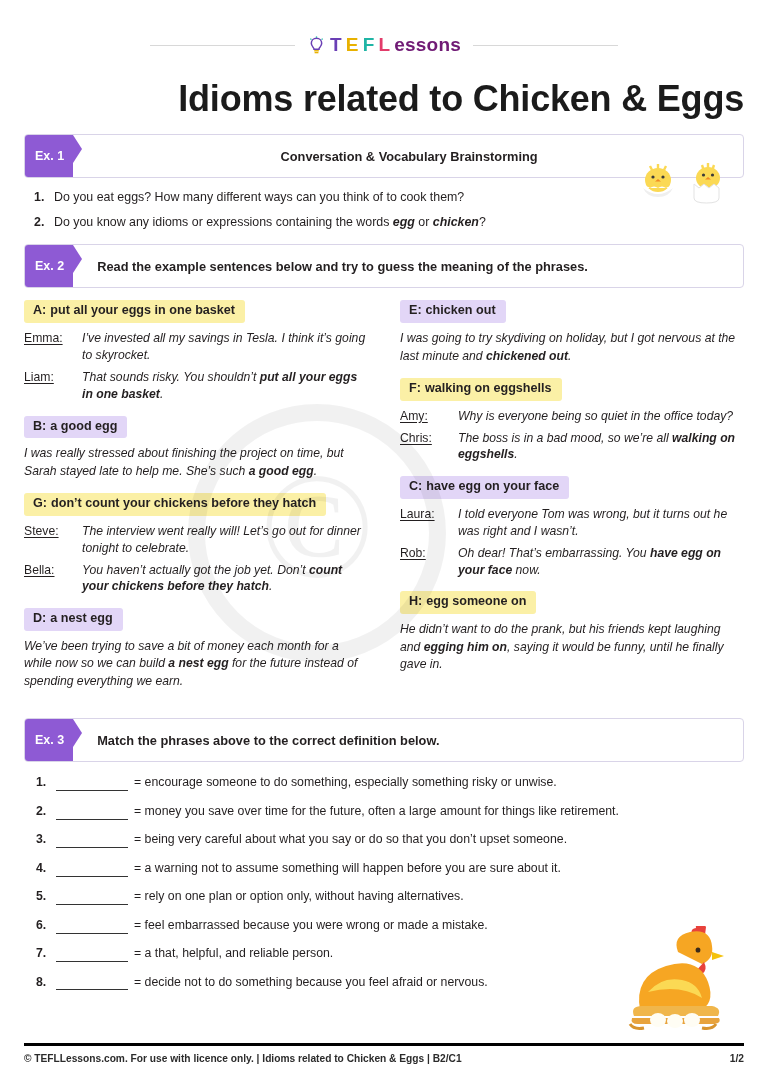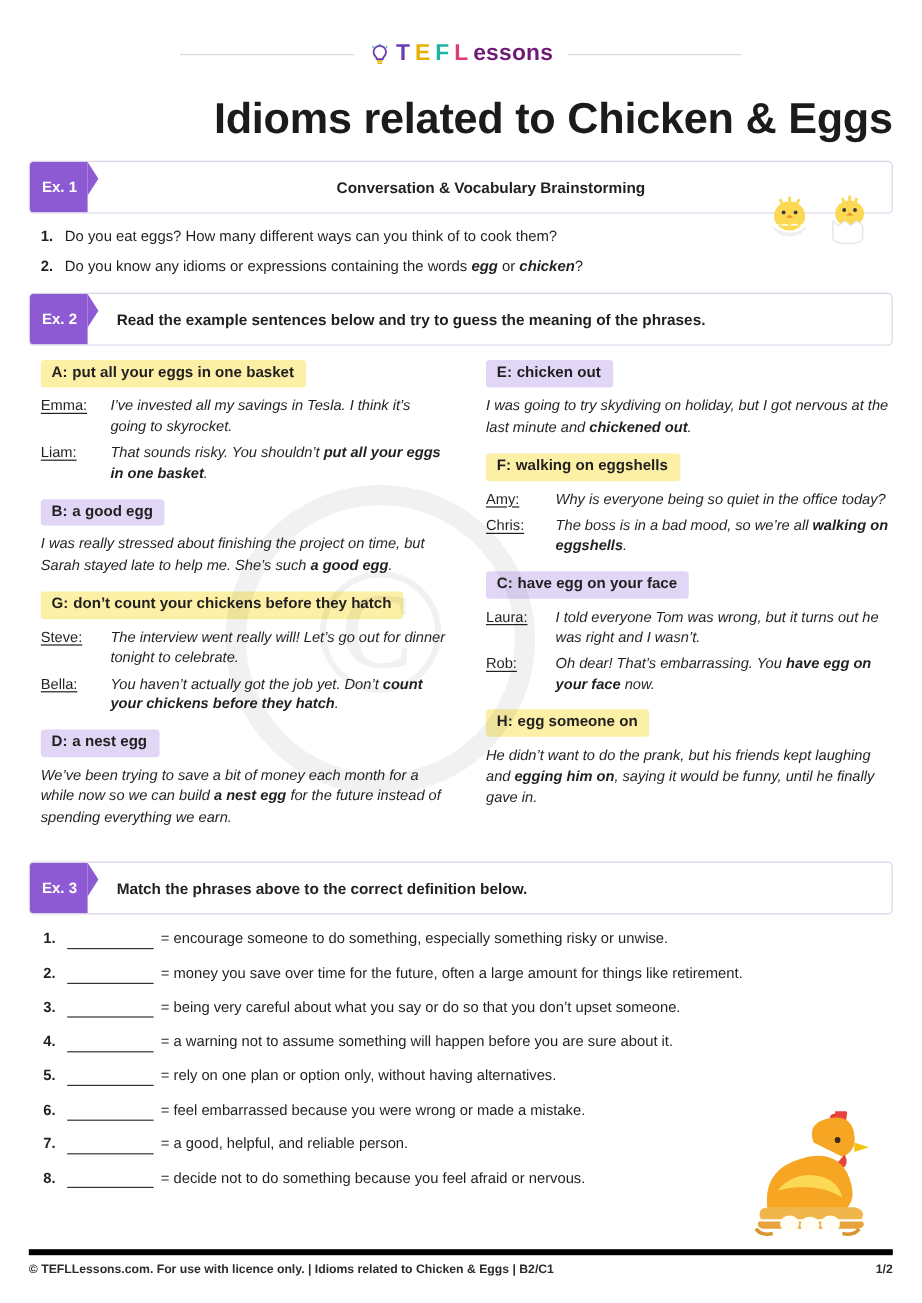--- a/index.html
+++ b/index.html
@@ -150,21 +150,20 @@
   }
 
   
   .ex2wrap { margin-top: 14px; }
   .cols {
     display: flex;
     gap: 32px;
     margin-top: 12px;
     position: relative;
     z-index: 2;
-    margin-left: 10px;
   }
   .col { flex: 1; min-width: 0; }
 
   .chip {
     display: inline-block;
     font-size: 12.6px;
     font-weight: bold;
     padding: 4px 10px 5px 9px;
     border-radius: 3px;
     margin-bottom: 7px;
@@ -216,21 +215,21 @@
     bottom: 48px;
     width: 116px;
     height: 112px;
   }
 
   
   .footer {
     position: absolute;
     left: 24px; right: 24px;
     bottom: 22px;
-    border-top: 5px solid #000000;
+    border-top: 3px solid #000000;
     padding-top: 7px;
     display: flex;
     justify-content: space-between;
     font-size: 10.2px;
     font-weight: bold;
     color: #2b2b2b;
   }
 </style>
 </head>
 <body>
@@ -444,21 +443,21 @@
         <span>= rely on one plan or option only, without having alternatives.</span>
       </li>
       <li>
         <span class="mnum">6.</span>
         <span class="blank"></span>
         <span>= feel embarrassed because you were wrong or made a mistake.</span>
       </li>
       <li>
         <span class="mnum">7.</span>
         <span class="blank"></span>
-        <span>= a good, helpful, and reliable person.</span>
+        <span>= a that, helpful, and reliable person.</span>
       </li>
       <li>
         <span class="mnum">8.</span>
         <span class="blank"></span>
         <span>= decide not to do something because you feel afraid or nervous.</span>
       </li>
     </ul>
   </div>
 
   <svg class="hen" viewBox="0 0 116 112">

